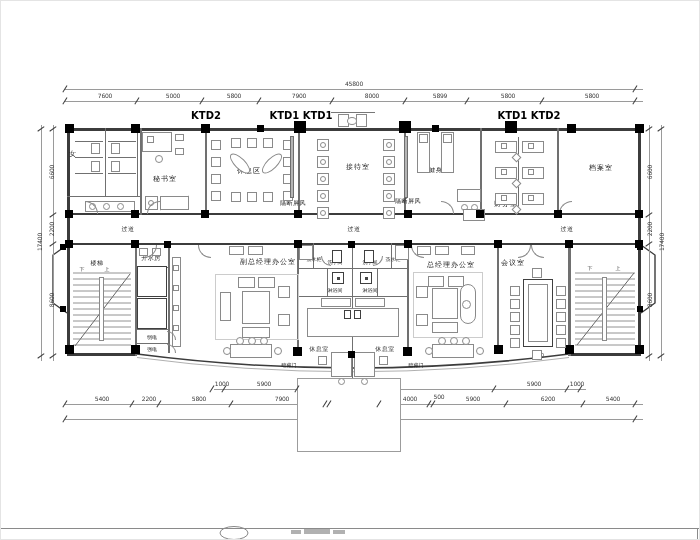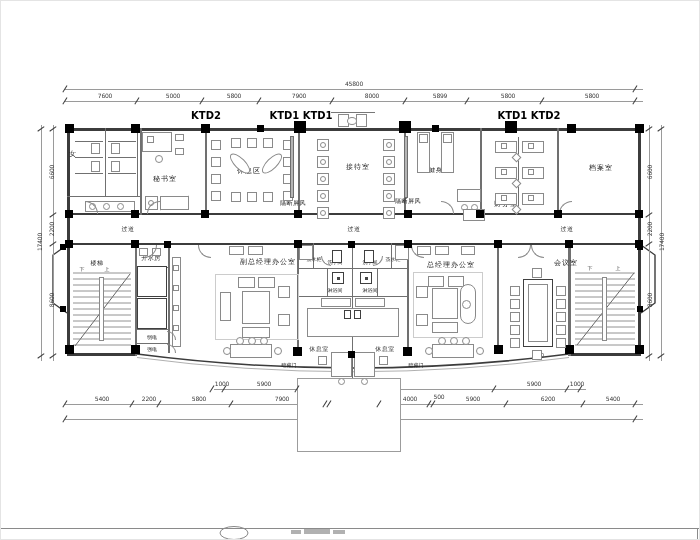--- a/index.html
+++ b/index.html
@@ -194,21 +194,21 @@
   <span class="lbl s" style="left:369px;top:261px">洗手间</span>
   <span class="lbl s" style="left:334px;top:289px">淋浴间</span>
   <span class="lbl s" style="left:369px;top:289px">淋浴间</span>
   <span class="lbl m" style="left:318px;top:348px">休息室</span>
   <span class="lbl m" style="left:384px;top:348px">休息室</span>
   <span class="lbl s" style="left:340px;top:362px">书桌</span>
   <span class="lbl s" style="left:364px;top:362px">书桌</span>
   <span class="lbl s" style="left:288px;top:364px">暗藏门</span>
   <span class="lbl s" style="left:415px;top:364px">暗藏门</span>
   <span class="lbl" style="left:450px;top:264px">总经理办公室</span>
-  <span class="lbl" style="left:565px;top:262px">会议室</span>
+  <span class="lbl" style="left:512px;top:262px">会议室</span>
   <span class="lbl s" style="left:589px;top:267px">下</span>
   <span class="lbl s" style="left:617px;top:267px">上</span>
   <span class="dimt" style="left:537px;top:357px;font-size:5px">1400</span>
 
   <div class="pw" style="left:74px;top:140px;width:28px;height:1px"></div>
   <div class="pw" style="left:74px;top:156px;width:28px;height:1px"></div>
   <div class="pw" style="left:74px;top:172px;width:28px;height:1px"></div>
   <div class="pw" style="left:107px;top:140px;width:28px;height:1px"></div>
   <div class="pw" style="left:107px;top:156px;width:28px;height:1px"></div>
   <div class="pw" style="left:107px;top:172px;width:28px;height:1px"></div>

